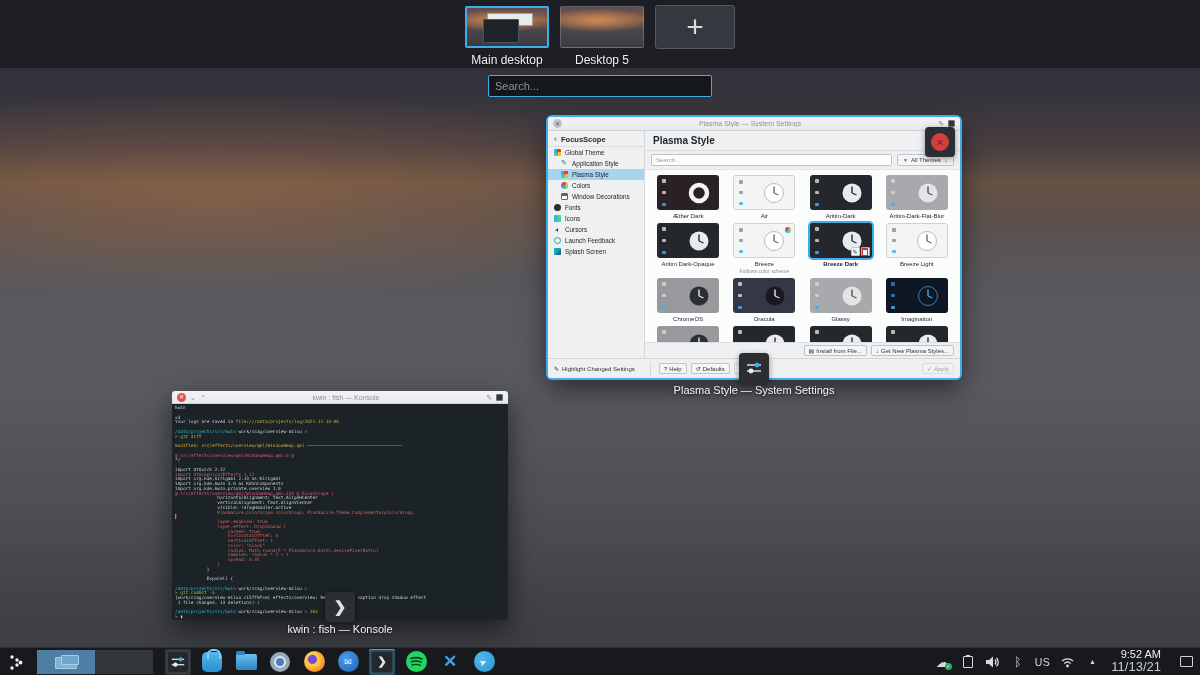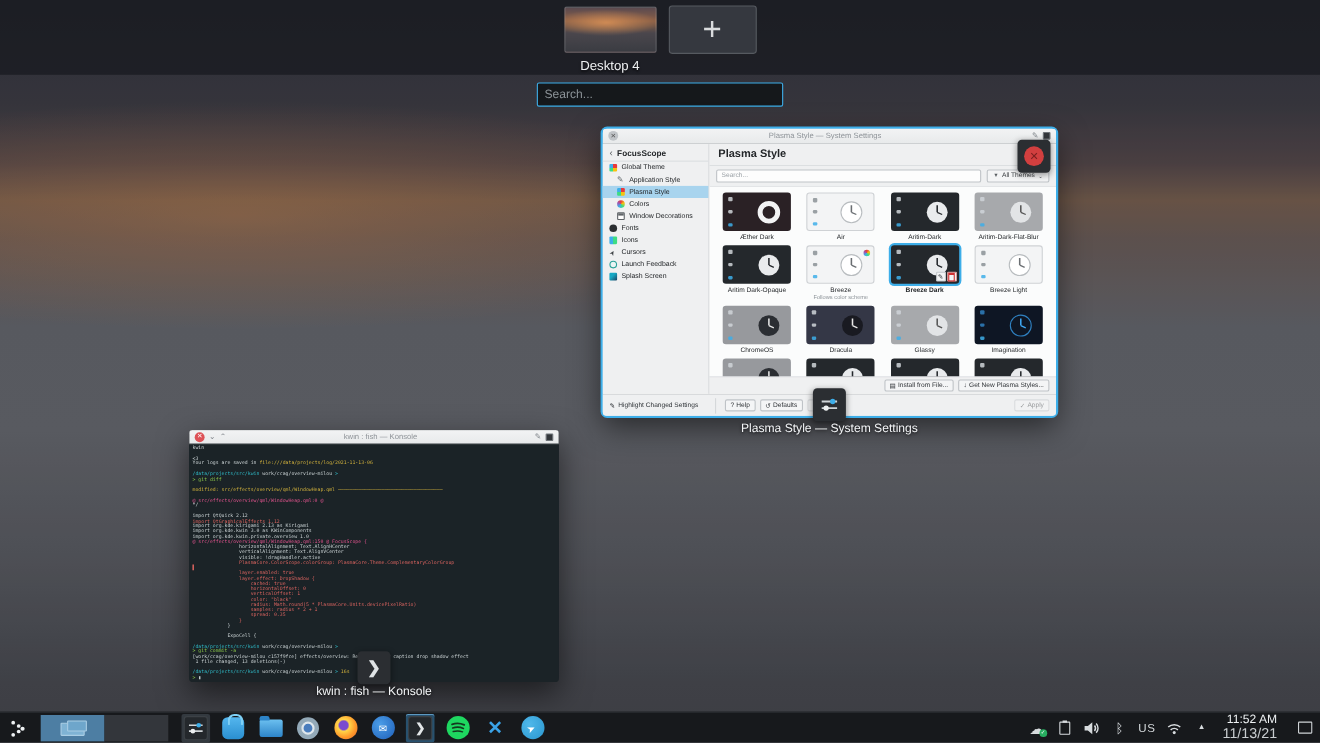--- a/index.html
+++ b/index.html
@@ -202,23 +202,30 @@
 </style>
 </head>
 <body>
 
 <div id="screen">
   <div id="wallpaper"></div>
   <div id="dim"></div>
 
   <div class="top-bar">
     <div id="desktops" style="display: flex; gap: 11px; align-items: flex-start;">
+        <div class="desk selected">
+          <div class="desk-thumb wall">
+            <div class="mini-win-light"></div>
+            <div class="mini-win-dark"></div>
+          </div>
+          <div class="desk-label">Main desktop</div>
+        </div>
         <div class="desk">
           <div class="desk-thumb wall"></div>
-          <div class="desk-label">Desktop 4</div>
+          <div class="desk-label">Desktop 5</div>
         </div>
         <div class="add-desk">+</div>
       </div>
   </div>
 
   <input class="ov-search" type="text" placeholder="Search..." style="">
 
   <div class="win settings">
     <div class="titlebar">
       <span class="tb-btn gray">✕</span>
@@ -668,19 +675,19 @@
       <div class="tr kbd">US</div>
       <div class="tr">
         <svg width="15" height="12" viewBox="0 0 15 12">
           <path d="M2 5 A8 8 0 0 1 13 5" stroke="#d7dbde" stroke-width="1.3" fill="none"></path>
           <path d="M4.2 7.5 A5 5 0 0 1 10.8 7.5" stroke="#d7dbde" stroke-width="1.3" fill="none"></path>
           <circle cx="7.5" cy="10" r="1.4" fill="#d7dbde"></circle>
         </svg>
       </div>
       <div class="tr caret">▲</div>
       <div class="clock">
-        <div class="time">11:52 AM</div>
+        <div class="time">9:52 AM</div>
         <div class="date">11/13/21</div>
       </div>
       <div class="showdesk"></div>
     </div>
   </div>
 </div>
 
 </body></html>

